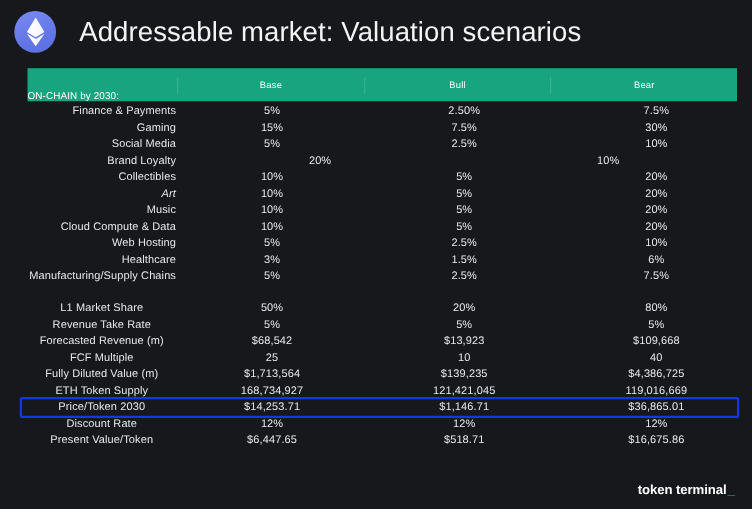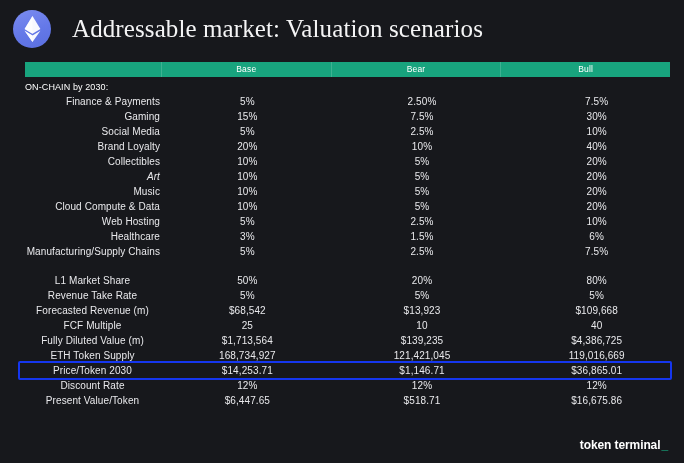--- a/index.html
+++ b/index.html
@@ -16,21 +16,20 @@
     position: relative;
   }
 
   
   .header {
     display: flex;
     align-items: center;
     height: 58px;
     padding-left: 13px;
     box-sizing: border-box;
-    font-family: Liberation Serif, serif;
   }
   .eth-logo {
     width: 38px;
     height: 38px;
     border-radius: 50%;
     background: linear-gradient(160deg, #7b8cf0 0%, #6478e8 55%, #5a6fe0 100%);
     display: flex;
     align-items: center;
     justify-content: center;
     flex: 0 0 auto;
@@ -44,21 +43,21 @@
     color: #f4f4f5;
     white-space: nowrap;
   }
 
   
   .scenario-bar {
     position: absolute;
     left: 25px;
     top: 62px;
     width: 645px;
-    height: 15px;
+    height: 30px;
     background: #18a47e;
     display: flex;
     align-items: center;
   }
   .scenario-bar .sc-spacer { width: 136px; flex: 0 0 auto; }
   .scenario-bar .sc-cell {
     flex: 1 1 0;
     text-align: center;
     font-size: 8.5px;
     font-weight: 400;
@@ -157,22 +156,22 @@
       <path d="M8.5 19.5 L0.6 14.7 L8.5 26 L16.4 14.7 Z" fill="#ffffff" fill-opacity="0.95"></path>
       <path d="M8.5 19.5 L0.6 14.7 L8.5 26 Z" fill="#ffffff" fill-opacity="0.72"></path>
     </svg>
   </div>
   <div class="page-title">Addressable market: Valuation scenarios</div>
 </div>
 
 <div class="scenario-bar">
   <div class="sc-spacer"></div>
   <div class="sc-cell">Base</div>
+  <div class="sc-cell">Bull</div>
   <div class="sc-cell">Bear</div>
-  <div class="sc-cell">Bull</div>
 </div>
 
 <div class="table-wrap">
   <div class="section-label">ON-CHAIN by 2030:</div>
   <div id="onchain-rows">
       <div class="row">
         <div class="label">Finance &amp; Payments</div>
         <div class="val">5%</div>
         <div class="val">2.50%</div>
         <div class="val">7.5%</div>
@@ -186,21 +185,20 @@
       <div class="row">
         <div class="label">Social Media</div>
         <div class="val">5%</div>
         <div class="val">2.5%</div>
         <div class="val">10%</div>
       </div>
       <div class="row">
         <div class="label">Brand Loyalty</div>
         <div class="val">20%</div>
         <div class="val">10%</div>
-        <div class="val">40%</div>
       </div>
       <div class="row">
         <div class="label">Collectibles</div>
         <div class="val">10%</div>
         <div class="val">5%</div>
         <div class="val">20%</div>
       </div>
       <div class="row">
         <div class="label italic">Art</div>
         <div class="val">10%</div>

